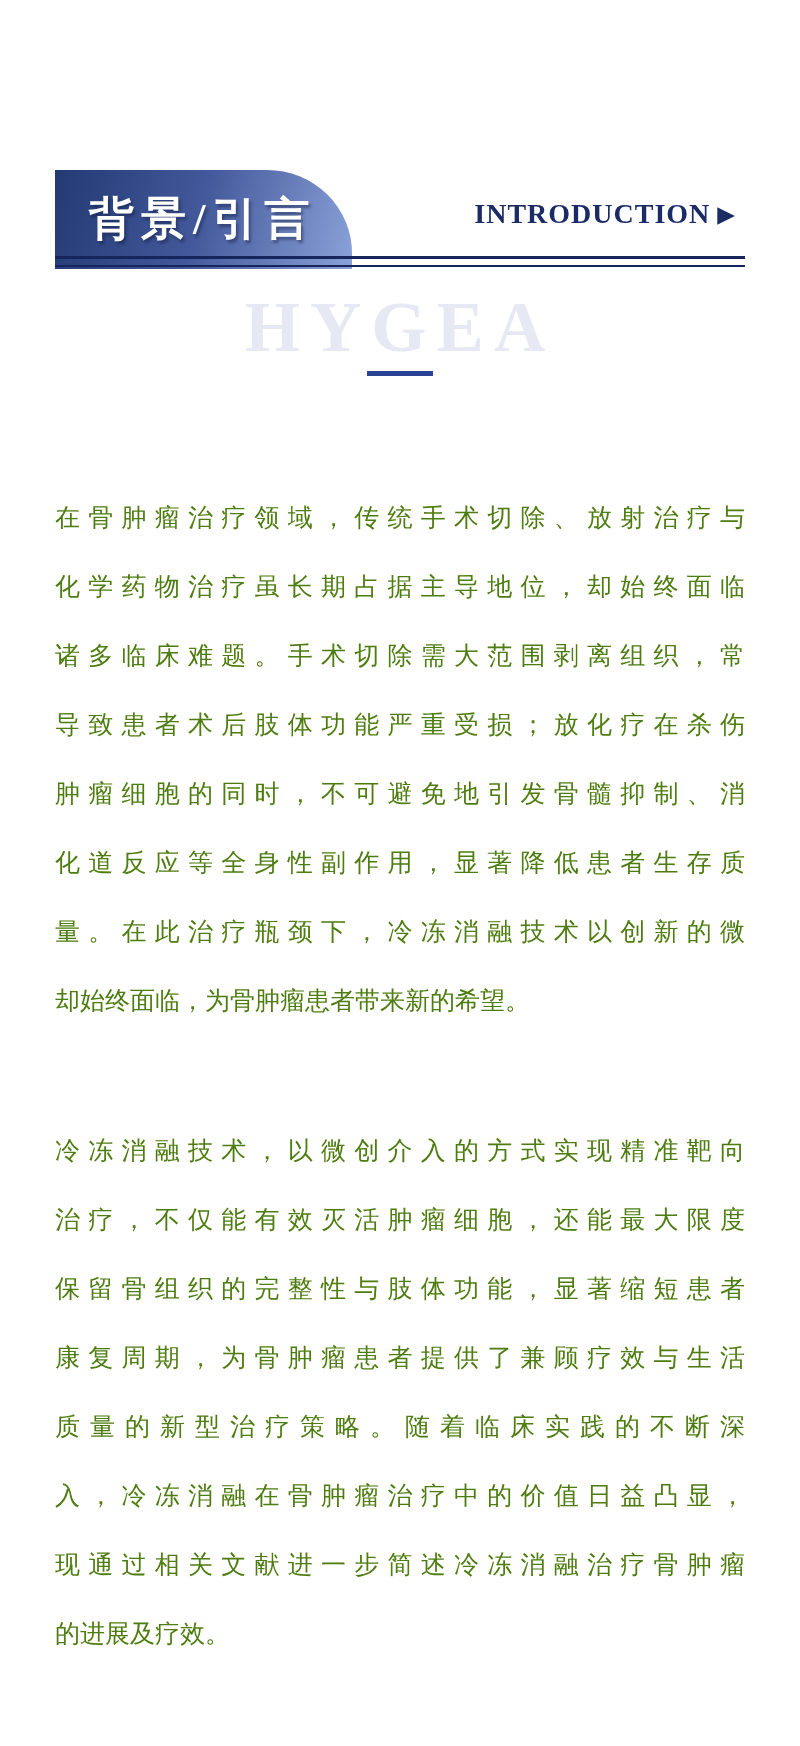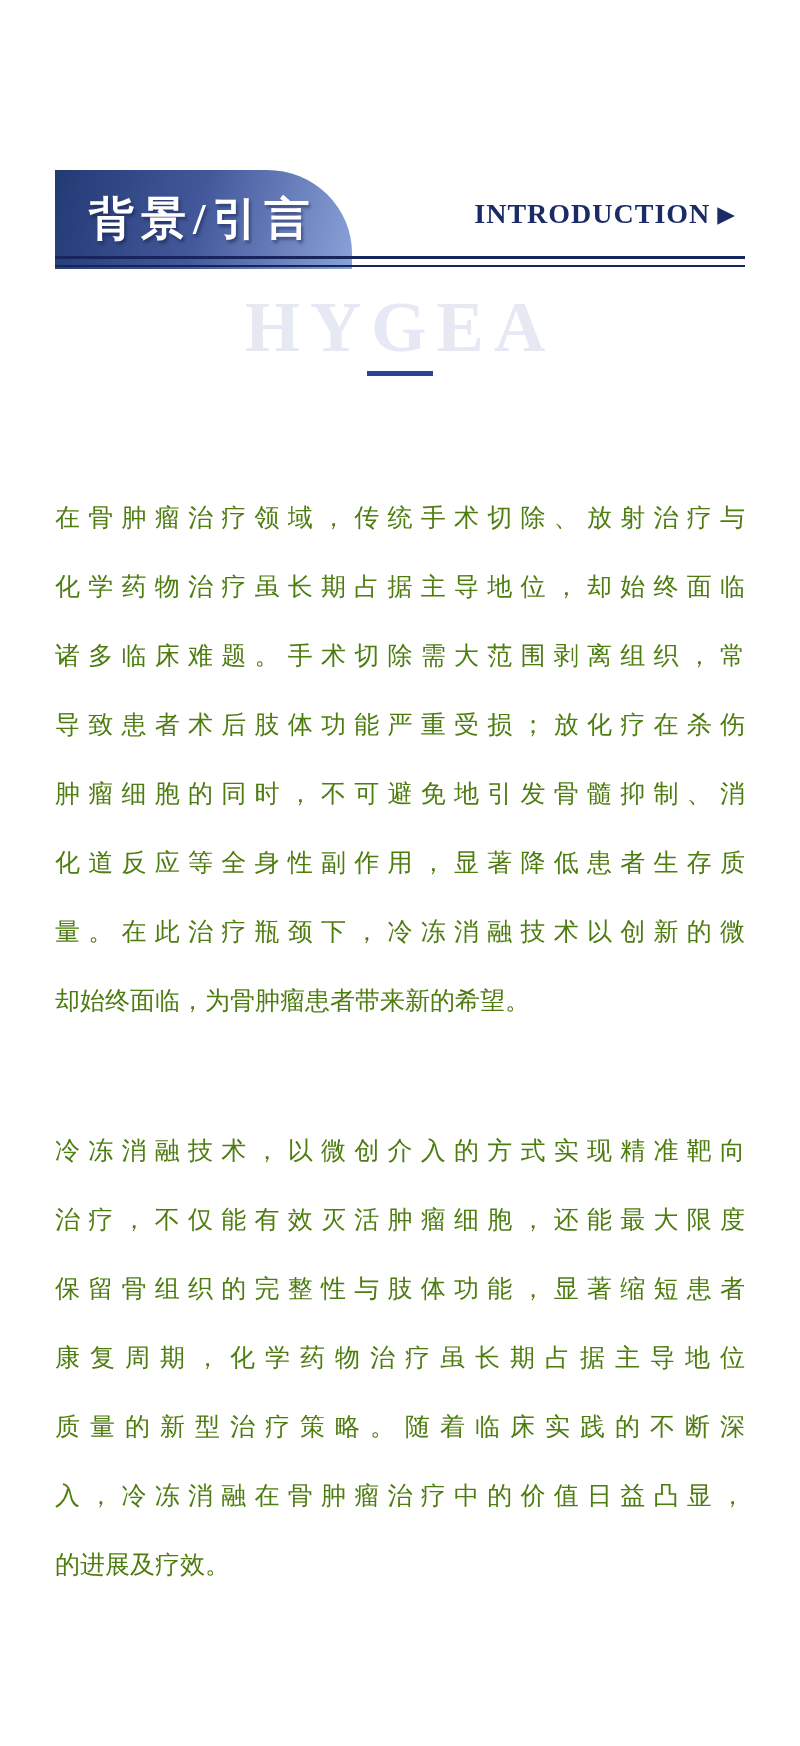--- a/index.html
+++ b/index.html
@@ -150,20 +150,21 @@
         <p class="text-line">导致患者术后肢体功能严重受损；放化疗在杀伤</p>
         <p class="text-line">肿瘤细胞的同时，不可避免地引发骨髓抑制、消</p>
         <p class="text-line">化道反应等全身性副作用，显著降低患者生存质</p>
         <p class="text-line">量。在此治疗瓶颈下，冷冻消融技术以创新的微</p>
         <p class="text-line last-line">却始终面临，为骨肿瘤患者带来新的希望。</p>
       </div>
     <div class="paragraph">
         <p class="text-line">冷冻消融技术，以微创介入的方式实现精准靶向</p>
         <p class="text-line">治疗，不仅能有效灭活肿瘤细胞，还能最大限度</p>
         <p class="text-line">保留骨组织的完整性与肢体功能，显著缩短患者</p>
-        <p class="text-line">康复周期，化学药物治疗虽长期占据主导地位</p>
+        <p class="text-line">康复周期，为骨肿瘤患者提供了兼顾疗效与生活</p>
         <p class="text-line">质量的新型治疗策略。随着临床实践的不断深</p>
         <p class="text-line">入，冷冻消融在骨肿瘤治疗中的价值日益凸显，</p>
+        <p class="text-line">现通过相关文献进一步简述冷冻消融治疗骨肿瘤</p>
         <p class="text-line last-line">的进展及疗效。</p>
       </div>
   </div>
 
 </div>
 
 </body></html>

